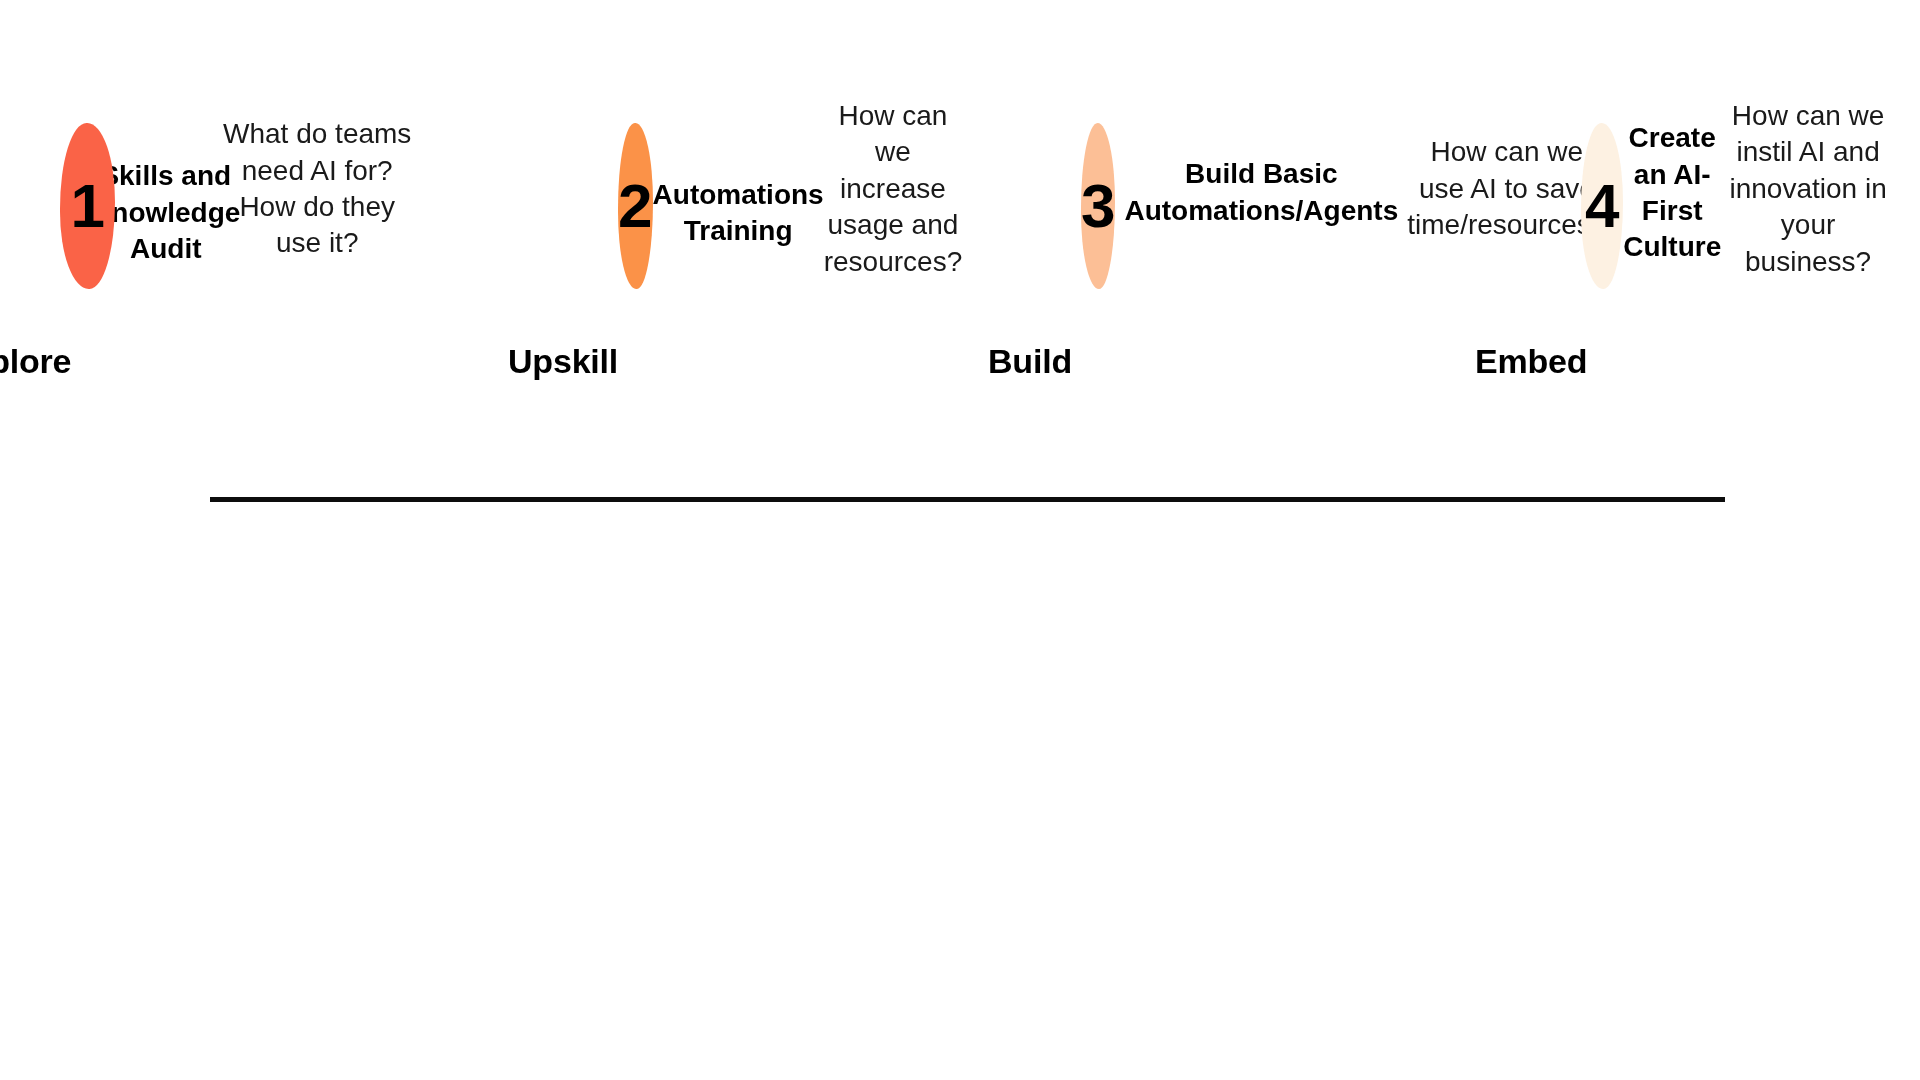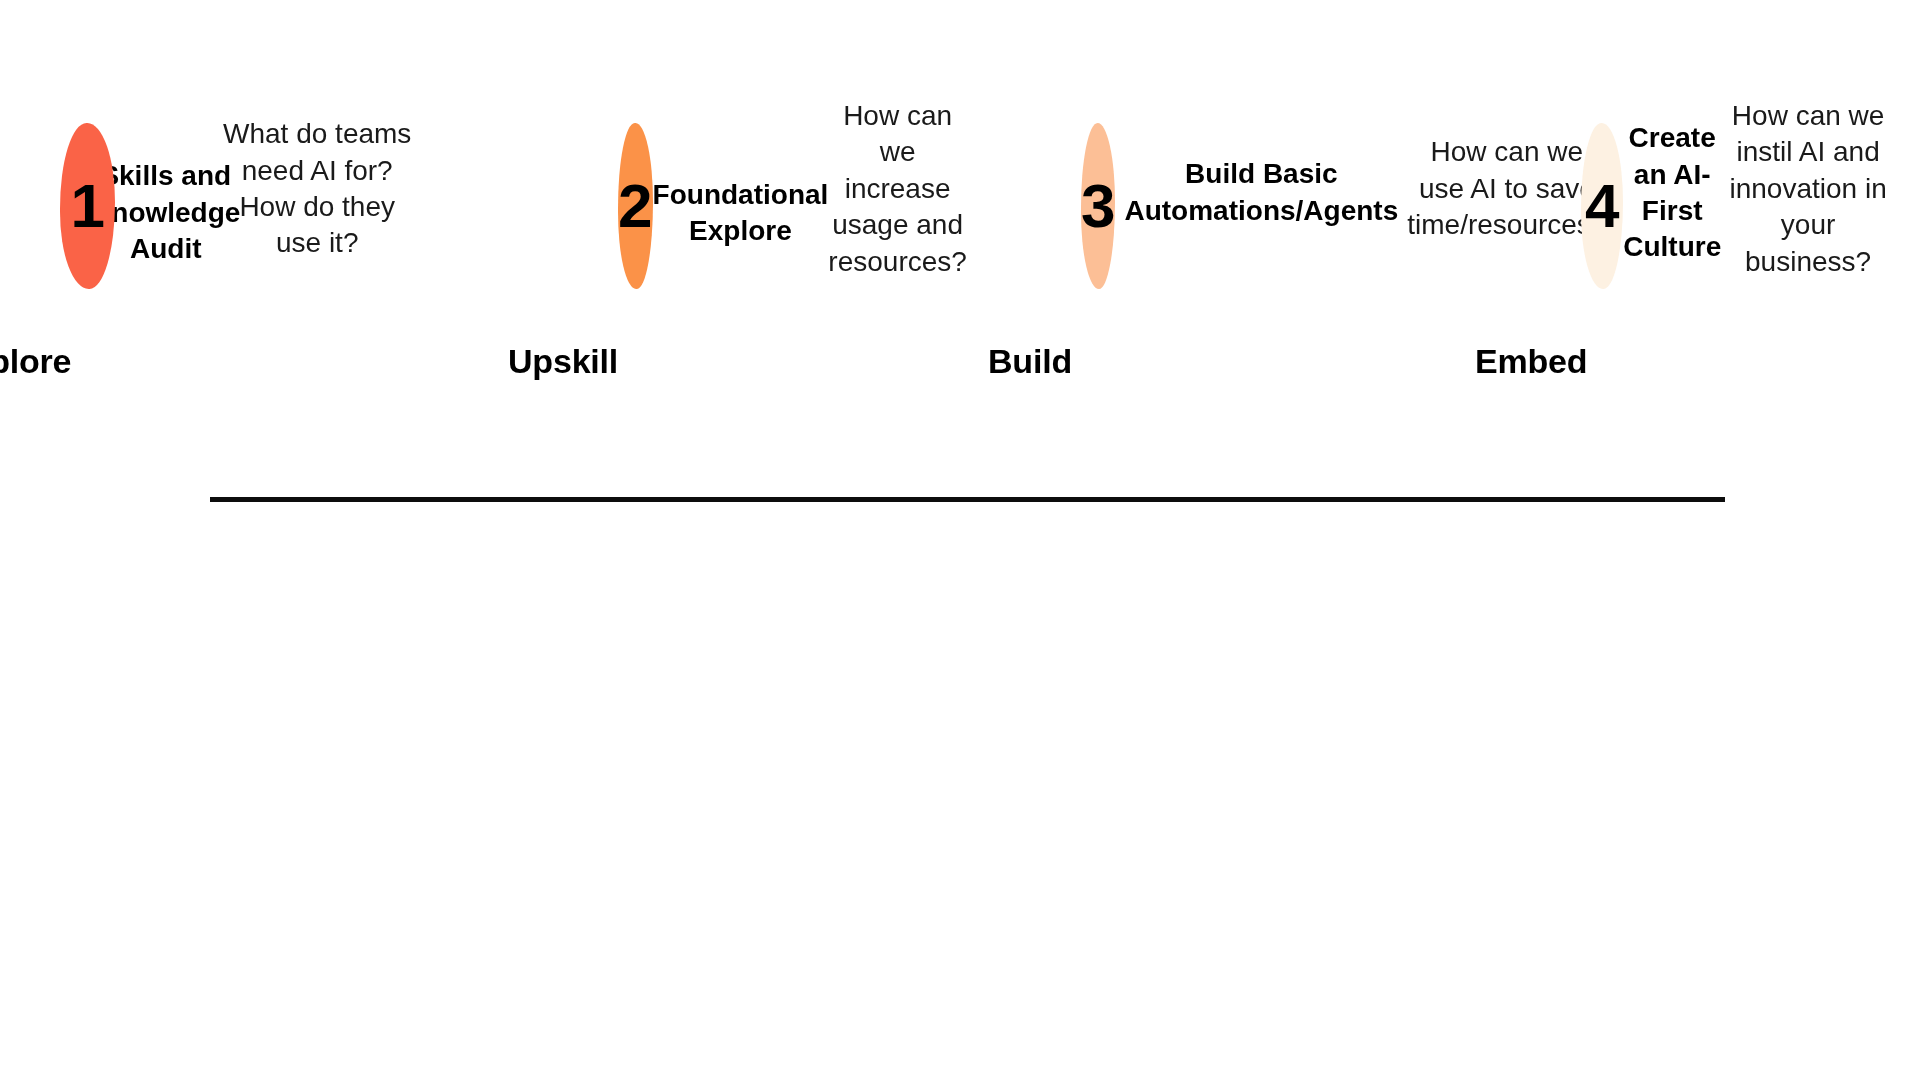--- a/index.html
+++ b/index.html
@@ -162,21 +162,21 @@
       </div>
     </div>
 
     <div class="step-col" data-col="1">
       <div class="col-inner">
         <div class="step-phase">Upskill</div>
         <div class="node-wrap">
           <div class="node-blob" style="background: rgb(251, 146, 72);"></div>
           <div class="node-number">2</div>
         </div>
-        <div class="step-title">Foundational Explore</div>
+        <div class="step-title">Automations Training</div>
         <div class="step-question">How can we increase usage and resources?</div>
       </div>
     </div>
 
     <div class="step-col" data-col="2">
       <div class="col-inner">
         <div class="step-phase">Build</div>
         <div class="node-wrap">
           <div class="node-blob" style="background: rgb(252, 191, 150);"></div>
           <div class="node-number">3</div>

